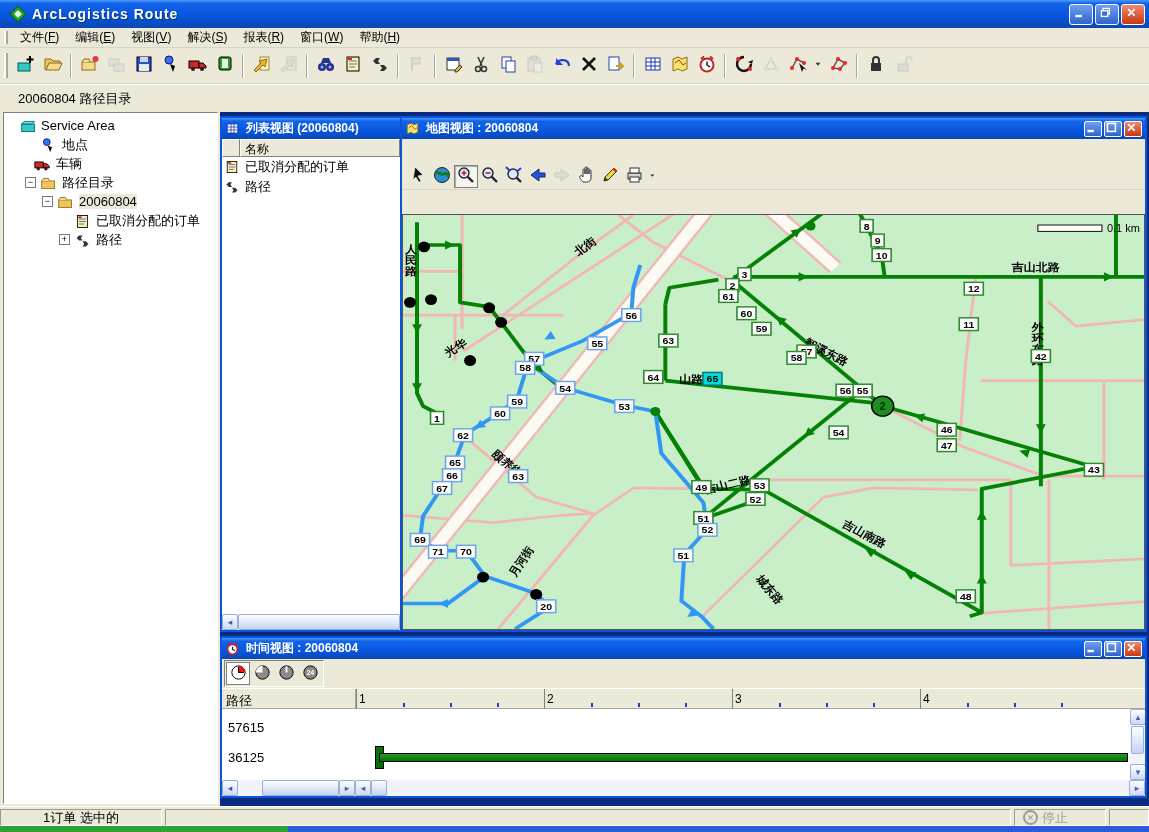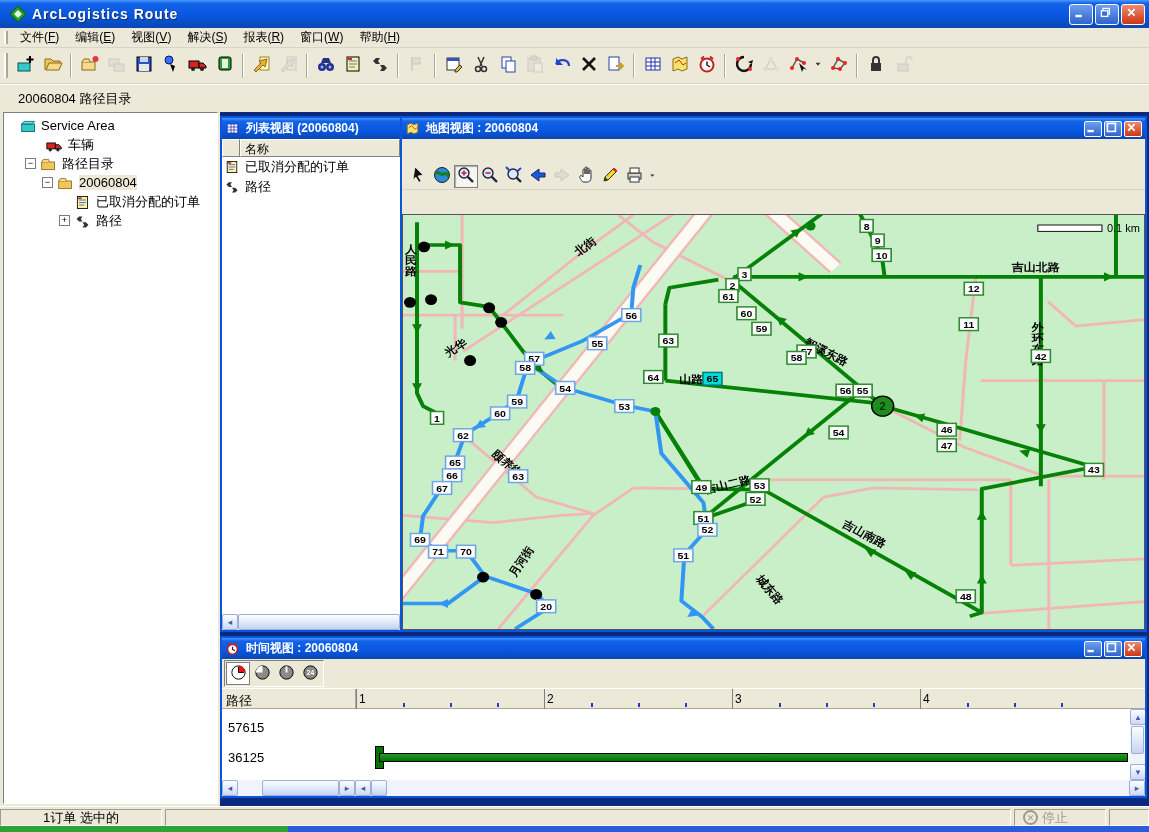--- a/index.html
+++ b/index.html
@@ -341,21 +341,29 @@
 <div class="treepane">
   <div id="tree-items">
       <div class="treeitem" style=" text-align: center;">
         <span style="width:15px;flex:none"></span>
         <span class="ticon"><svg width="17" height="17" viewBox="0 0 20 20">
             <rect x="2" y="7" width="15" height="9" fill="#35c8c8" stroke="#066"></rect>
             <path d="M2 7l3-3h12l-3 3z" fill="#7adede" stroke="#066"></path>
           </svg></span>
         <span class="tlabel">Service Area</span>
       </div>
-      <div class="treeitem" style="padding-left: 27px;">
+      <div class="treeitem" style="padding-left: 21px;">
+        <span style="width:15px;flex:none"></span>
+        <span class="ticon"><svg width="17" height="17" viewBox="0 0 20 20">
+            <circle cx="8" cy="6" r="4" fill="#3d6ef5" stroke="#001a66"></circle>
+            <path d="M9 10l3 8 2-6z" fill="#000"></path>
+          </svg></span>
+        <span class="tlabel">地点</span>
+      </div>
+      <div class="treeitem" style="padding-left: 15px;">
         <span style="width:15px;flex:none"></span>
         <span class="ticon"><svg width="17" height="17" viewBox="0 0 20 20">
             <rect x="1" y="7" width="10" height="7" fill="#d42424" stroke="#000"></rect>
             <path d="M11 9h4l3 3v2h-7z" fill="#d42424" stroke="#000"></path>
             <circle cx="5" cy="15" r="2" fill="#222"></circle>
             <circle cx="14" cy="15" r="2" fill="#222"></circle>
           </svg></span>
         <span class="tlabel">车辆</span>
       </div>
       <div class="treeitem" style="padding-left: 21px;">

